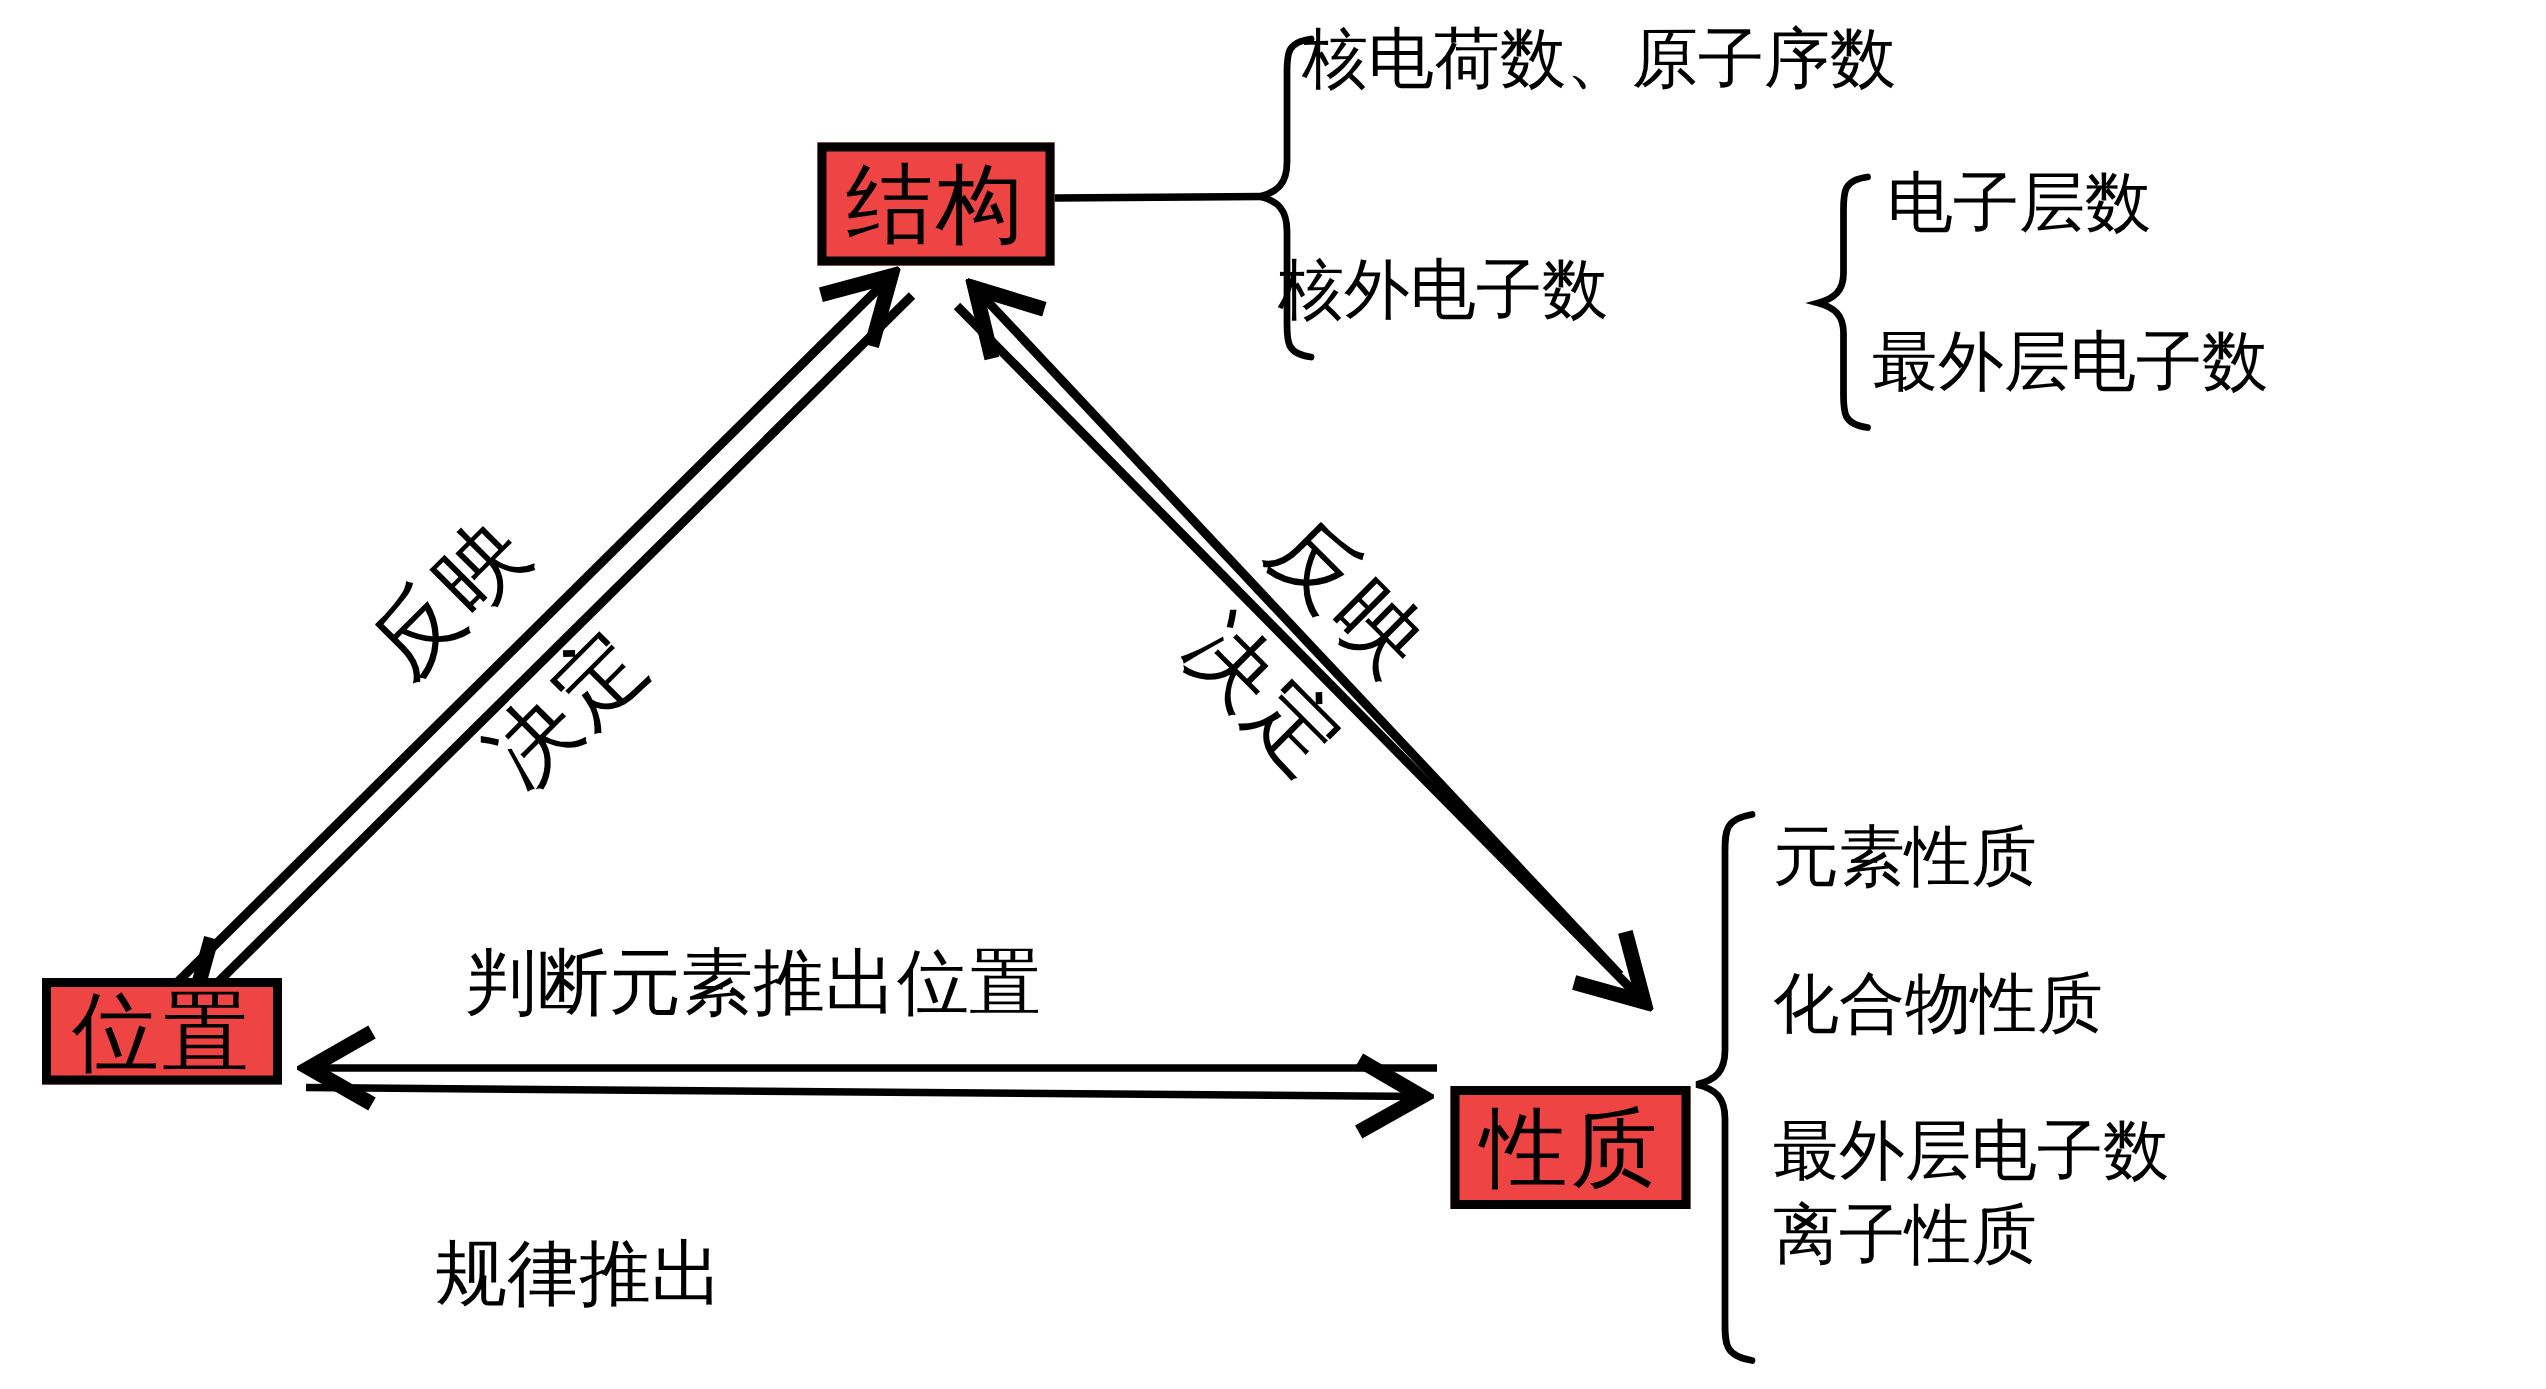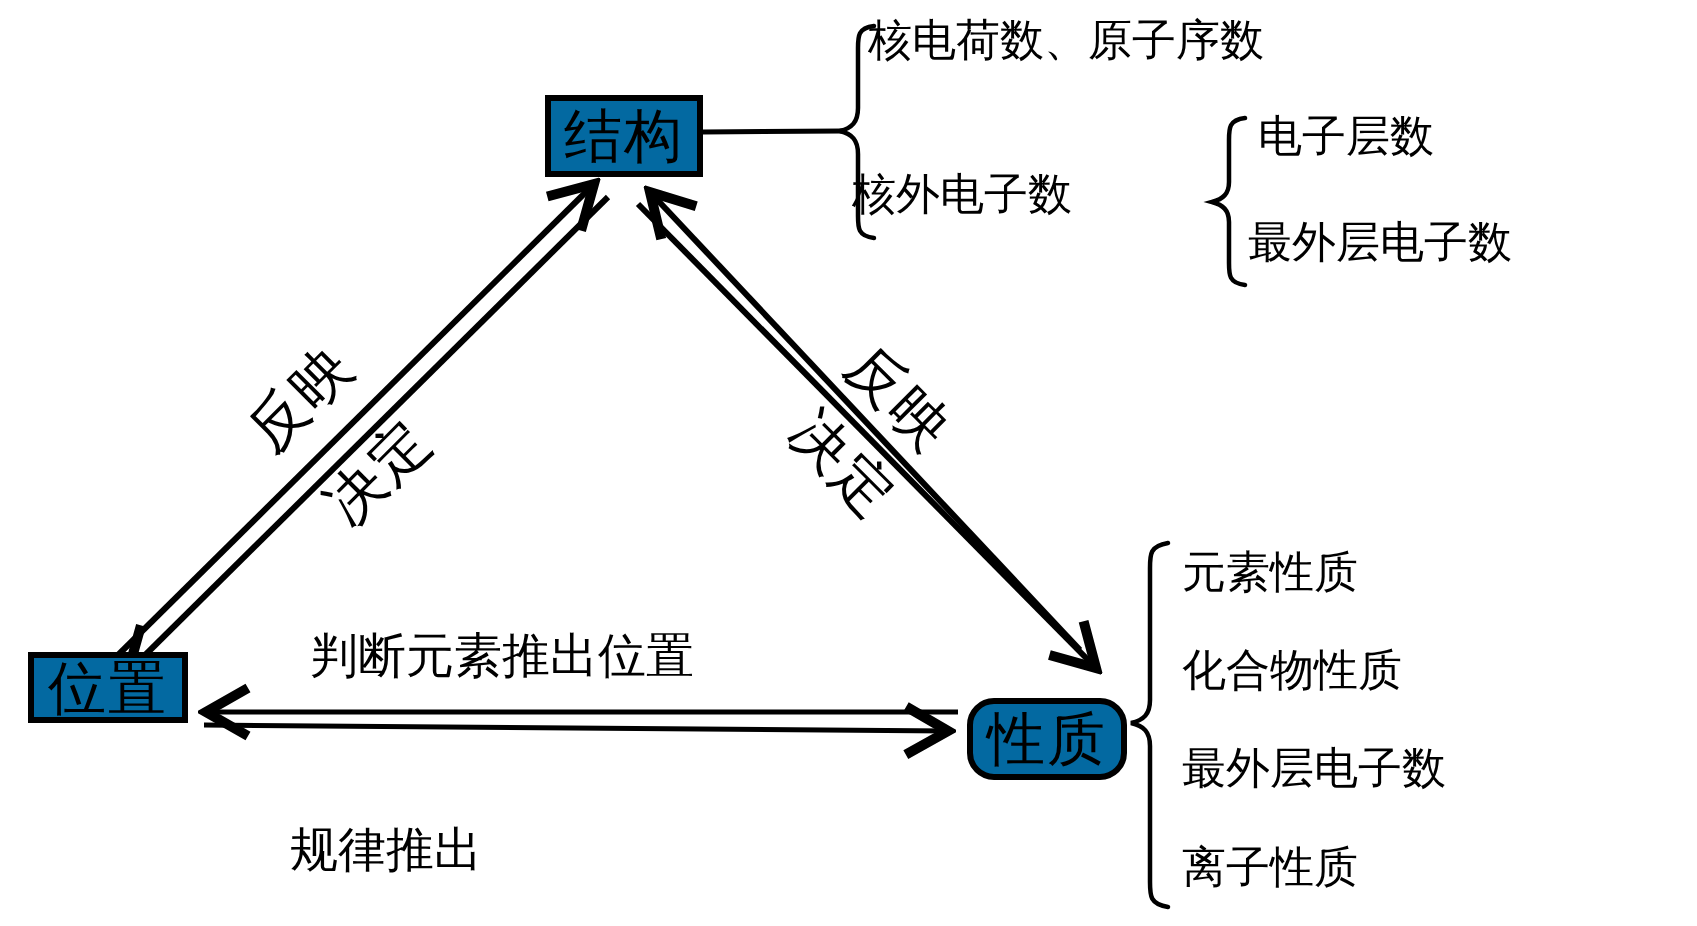--- a/index.html
+++ b/index.html
@@ -17,21 +17,21 @@
     overflow: hidden;
   }
   .canvas svg {
     position: absolute;
     left: 0;
     top: 0;
   }
   .node-box {
     position: absolute;
     border: 6px solid #000000;
-    background: #0369a1;
+    background: #ef4444;
     display: flex;
     align-items: center;
     justify-content: center;
     font-size: 58px;
     line-height: 1;
     box-sizing: border-box;
     letter-spacing: 2px;
   }
   .t {
     position: absolute;
@@ -89,35 +89,35 @@
   </svg>
 
   <div class="node-box" style="left:545px; top:95px; width:158px; height:82px;">
     <span>结构</span>
   </div>
 
   <div class="node-box" style="left:28px; top:652px; width:160px; height:71px;">
     <span>位置</span>
   </div>
 
-  <div class="node-box" style="left:967px; top:698px; width:160px; height:82px;border-radius:27px;">
+  <div class="node-box" style="left:967px; top:724px; width:160px; height:82px;">
     <span>性质</span>
   </div>
 
   <div class="rot rot-l" style="left:225px; top:363px;">反映</div>
   <div class="rot rot-l" style="left:303px; top:437px;">决定</div>
   <div class="rot rot-r" style="left:824px; top:363px;">反映</div>
   <div class="rot rot-r" style="left:768px; top:429px;">决定</div>
 
   <div class="t t-mid" style="left:310px; top:630px;">判断元素推出位置</div>
   <div class="t t-mid" style="left:290px; top:824px;">规律推出</div>
 
   <div class="t t-big" style="left:868px; top:16px;">核电荷数、原子序数</div>
   <div class="t t-big" style="left:852px; top:170px;">核外电子数</div>
   <div class="t t-big" style="left:1258px; top:112px;">电子层数</div>
   <div class="t t-big" style="left:1248px; top:218px;">最外层电子数</div>
 
   <div class="t t-big" style="left:1182px; top:548px;">元素性质</div>
   <div class="t t-big" style="left:1182px; top:646px;">化合物性质</div>
   <div class="t t-big" style="left:1182px; top:744px;">最外层电子数</div>
-  <div class="t t-big" style="left:1182px; top:843px;">离子性质</div>
+  <div class="t t-big" style="left:1182px; top:800px;font-family:Liberation Serif, serif;">离子性质</div>
 
 </div>
 
 </body></html>

